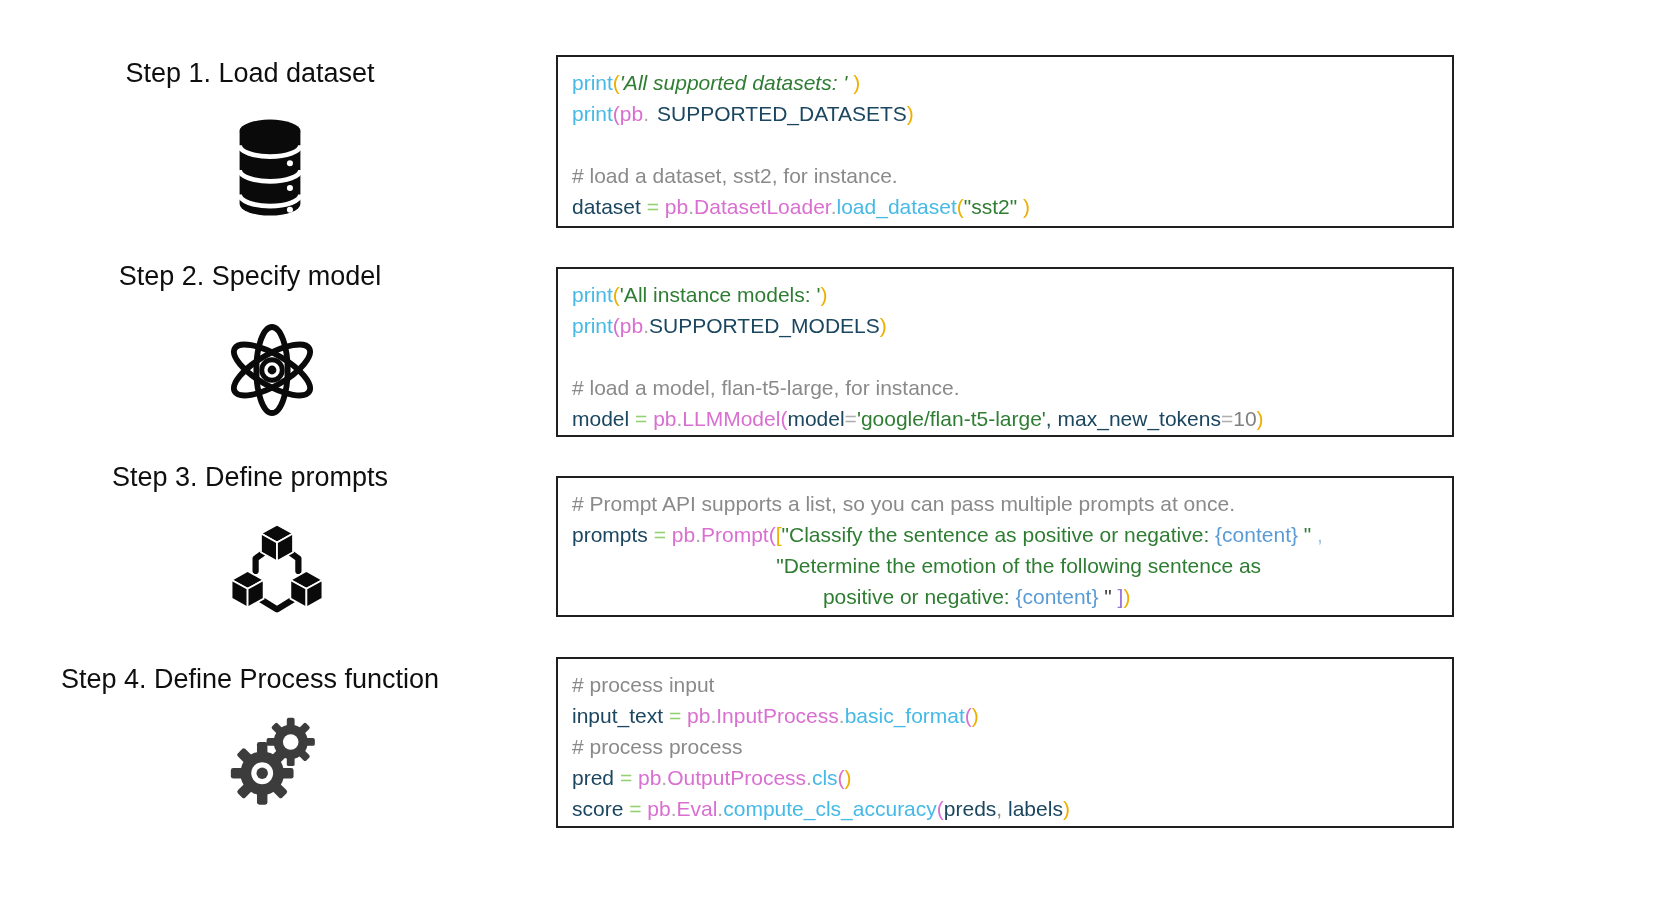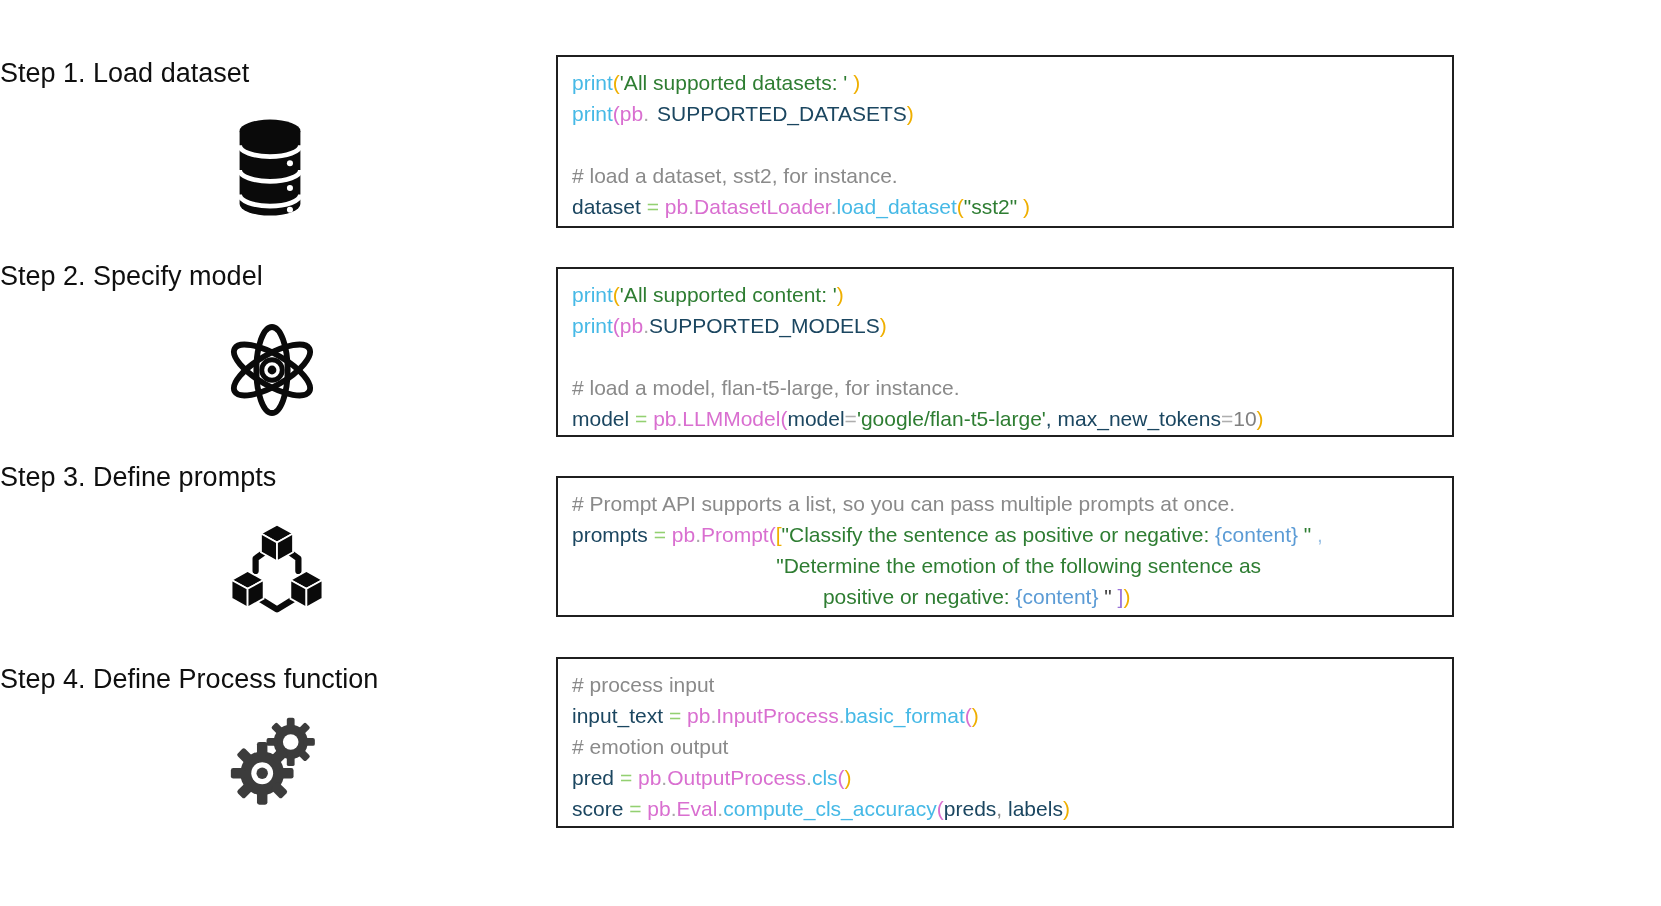--- a/index.html
+++ b/index.html
@@ -6,21 +6,21 @@
   #canvas{
     position:relative;
     width:1661px;height:906px;
     background:#ffffff;
     font-family:"Liberation Sans", sans-serif;
     overflow:hidden;
   }
   .step-title{
     position:absolute;
     left:0;width:500px;
-    text-align:left;
+    text-align:center;
     font-size:27px;
     color:#0f0f0f;
     white-space:nowrap;
   }
   .step-icon{position:absolute;}
   .code-box{
     position:absolute;
     left:556px;width:868px;
     border:2px solid #1f1f1f;
     background:#ffffff;
@@ -114,43 +114,43 @@
           <rect x="-5.5" y="-33" width="11" height="15" rx="2.5" transform="rotate(270)"></rect>
           <rect x="-5.5" y="-33" width="11" height="15" rx="2.5" transform="rotate(315)"></rect>
         </g>
       </g>
       <circle r="11.5" fill="#ffffff"></circle>
       <circle r="6" fill="#3c3c3c"></circle>
     </g>
   </svg>
 
   <div class="code-box" style="top:55px;height:159px;">
-      <div class="code-line"><span style="color: rgb(70, 185, 230);">print</span><span style="color: rgb(239, 175, 0);">(</span><span style="color: rgb(46, 125, 50);">'All supported datasets: ' </span><span style="color: rgb(239, 175, 0);">)</span></div>
+      <div class="code-line"><span style="color: rgb(70, 185, 230);">print</span><span style="color: rgb(239, 175, 0);">(</span><span style="color: rgb(46, 125, 50); font-style: italic;">'All supported datasets: ' </span><span style="color: rgb(239, 175, 0);">)</span></div>
       <div class="code-line"><span style="color: rgb(70, 185, 230);">print</span><span style="color: rgb(217, 111, 208);">(</span><span style="color: rgb(217, 111, 208);">pb</span><span style="color: rgb(168, 168, 168);">.</span><span style="color: rgb(27, 70, 96); margin-left: 8px;">SUPPORTED_DATASETS</span><span style="color: rgb(239, 175, 0);">)</span></div>
       <div class="code-line">&nbsp;</div>
       <div class="code-line"><span style="color: rgb(138, 138, 138);"># load a dataset, sst2, for instance.</span></div>
       <div class="code-line"><span style="color: rgb(27, 70, 96);">dataset </span><span style="color: rgb(147, 208, 113);">= </span><span style="color: rgb(217, 111, 208);">pb</span><span style="color: rgb(168, 168, 168);">.</span><span style="color: rgb(217, 111, 208);">DatasetLoader</span><span style="color: rgb(168, 168, 168);">.</span><span style="color: rgb(70, 185, 230);">load_dataset</span><span style="color: rgb(239, 175, 0);">(</span><span style="color: rgb(46, 125, 50);">"sst2" </span><span style="color: rgb(239, 175, 0);">)</span></div>
     </div>
 
   <div class="code-box" style="top:267px;height:156px;">
-      <div class="code-line"><span style="color: rgb(70, 185, 230);">print</span><span style="color: rgb(239, 175, 0);">(</span><span style="color: rgb(46, 125, 50);">'All supported content: '</span><span style="color: rgb(239, 175, 0);">)</span></div>
+      <div class="code-line"><span style="color: rgb(70, 185, 230);">print</span><span style="color: rgb(239, 175, 0);">(</span><span style="color: rgb(46, 125, 50);">'All instance models: '</span><span style="color: rgb(239, 175, 0);">)</span></div>
       <div class="code-line"><span style="color: rgb(70, 185, 230);">print</span><span style="color: rgb(217, 111, 208);">(</span><span style="color: rgb(217, 111, 208);">pb</span><span style="color: rgb(168, 168, 168);">.</span><span style="color: rgb(27, 70, 96); margin-top: 40px;">SUPPORTED_MODELS</span><span style="color: rgb(239, 175, 0);">)</span></div>
       <div class="code-line">&nbsp;</div>
       <div class="code-line"><span style="color: rgb(138, 138, 138); text-align: center;"># load a model, flan-t5-large, for instance.</span></div>
       <div class="code-line"><span style="color: rgb(27, 70, 96);">model </span><span style="color: rgb(147, 208, 113);">= </span><span style="color: rgb(217, 111, 208);">pb</span><span style="color: rgb(168, 168, 168);">.</span><span style="color: rgb(217, 111, 208);">LLMModel</span><span style="color: rgb(217, 111, 208);">(</span><span style="color: rgb(27, 70, 96);">model</span><span style="color: rgb(174, 174, 174);">=</span><span style="color: rgb(46, 125, 50);">'google/flan-t5-large'</span><span style="color: rgb(27, 70, 96);">, </span><span style="color: rgb(27, 70, 96);">max_new_tokens</span><span style="color: rgb(174, 174, 174);">=</span><span style="color: rgb(127, 127, 127);">10</span><span style="color: rgb(239, 175, 0);">)</span></div>
     </div>
 
   <div class="code-box" style="top:476px;height:127px;">
       <div class="code-line"><span style="color: rgb(138, 138, 138);"># Prompt API supports a list, so you can pass multiple prompts at once.</span></div>
       <div class="code-line"><span style="color: rgb(27, 70, 96);">prompts </span><span style="color: rgb(147, 208, 113);">= </span><span style="color: rgb(217, 111, 208);">pb</span><span style="color: rgb(168, 168, 168);">.</span><span style="color: rgb(217, 111, 208);">Prompt</span><span style="color: rgb(217, 111, 208);">(</span><span style="color: rgb(239, 175, 0);">[</span><span style="color: rgb(46, 125, 50);">"Classify the sentence as positive or negative: </span><span style="color: rgb(91, 155, 213);">{content}</span><span style="color: rgb(46, 125, 50);"> "</span><span style="color: rgb(157, 195, 230);"> ,</span></div>
       <div class="code-line"><span style="color: rgb(46, 125, 50);">                                   "Determine the emotion of the following sentence as</span></div>
       <div class="code-line"><span style="color: rgb(46, 125, 50);">                                           positive or negative: </span><span style="color: rgb(91, 155, 213);">{content}</span><span style="color: rgb(64, 64, 64);"> " </span><span style="color: rgb(153, 115, 217);">]</span><span style="color: rgb(239, 175, 0);">)</span></div>
     </div>
 
   <div class="code-box" style="top:657px;height:157px;">
       <div class="code-line"><span style="color: rgb(138, 138, 138);"># process input</span></div>
       <div class="code-line"><span style="color: rgb(27, 70, 96);">input_text </span><span style="color: rgb(147, 208, 113);">= </span><span style="color: rgb(217, 111, 208);">pb</span><span style="color: rgb(168, 168, 168);">.</span><span style="color: rgb(217, 111, 208);">InputProcess</span><span style="color: rgb(168, 168, 168);">.</span><span style="color: rgb(70, 185, 230);">basic_format</span><span style="color: rgb(217, 111, 208);">(</span><span style="color: rgb(239, 175, 0);">)</span></div>
-      <div class="code-line"><span style="color: rgb(138, 138, 138);"># emotion output</span></div>
+      <div class="code-line"><span style="color: rgb(138, 138, 138);"># process process</span></div>
       <div class="code-line"><span style="color: rgb(27, 70, 96);">pred </span><span style="color: rgb(147, 208, 113);">= </span><span style="color: rgb(217, 111, 208);">pb</span><span style="color: rgb(168, 168, 168);">.</span><span style="color: rgb(217, 111, 208);">OutputProcess</span><span style="color: rgb(168, 168, 168);">.</span><span style="color: rgb(70, 185, 230);">cls</span><span style="color: rgb(217, 111, 208);">(</span><span style="color: rgb(239, 175, 0);">)</span></div>
       <div class="code-line"><span style="color: rgb(27, 70, 96);">score </span><span style="color: rgb(147, 208, 113);">= </span><span style="color: rgb(217, 111, 208);">pb</span><span style="color: rgb(168, 168, 168);">.</span><span style="color: rgb(217, 111, 208);">Eval</span><span style="color: rgb(168, 168, 168);">.</span><span style="color: rgb(70, 185, 230);">compute_cls_accuracy</span><span style="color: rgb(217, 111, 208);">(</span><span style="color: rgb(27, 70, 96);">preds</span><span style="color: rgb(138, 138, 138);">, </span><span style="color: rgb(27, 70, 96);">labels</span><span style="color: rgb(239, 175, 0);">)</span></div>
     </div>
 
 </div>
 
 </body></html>

